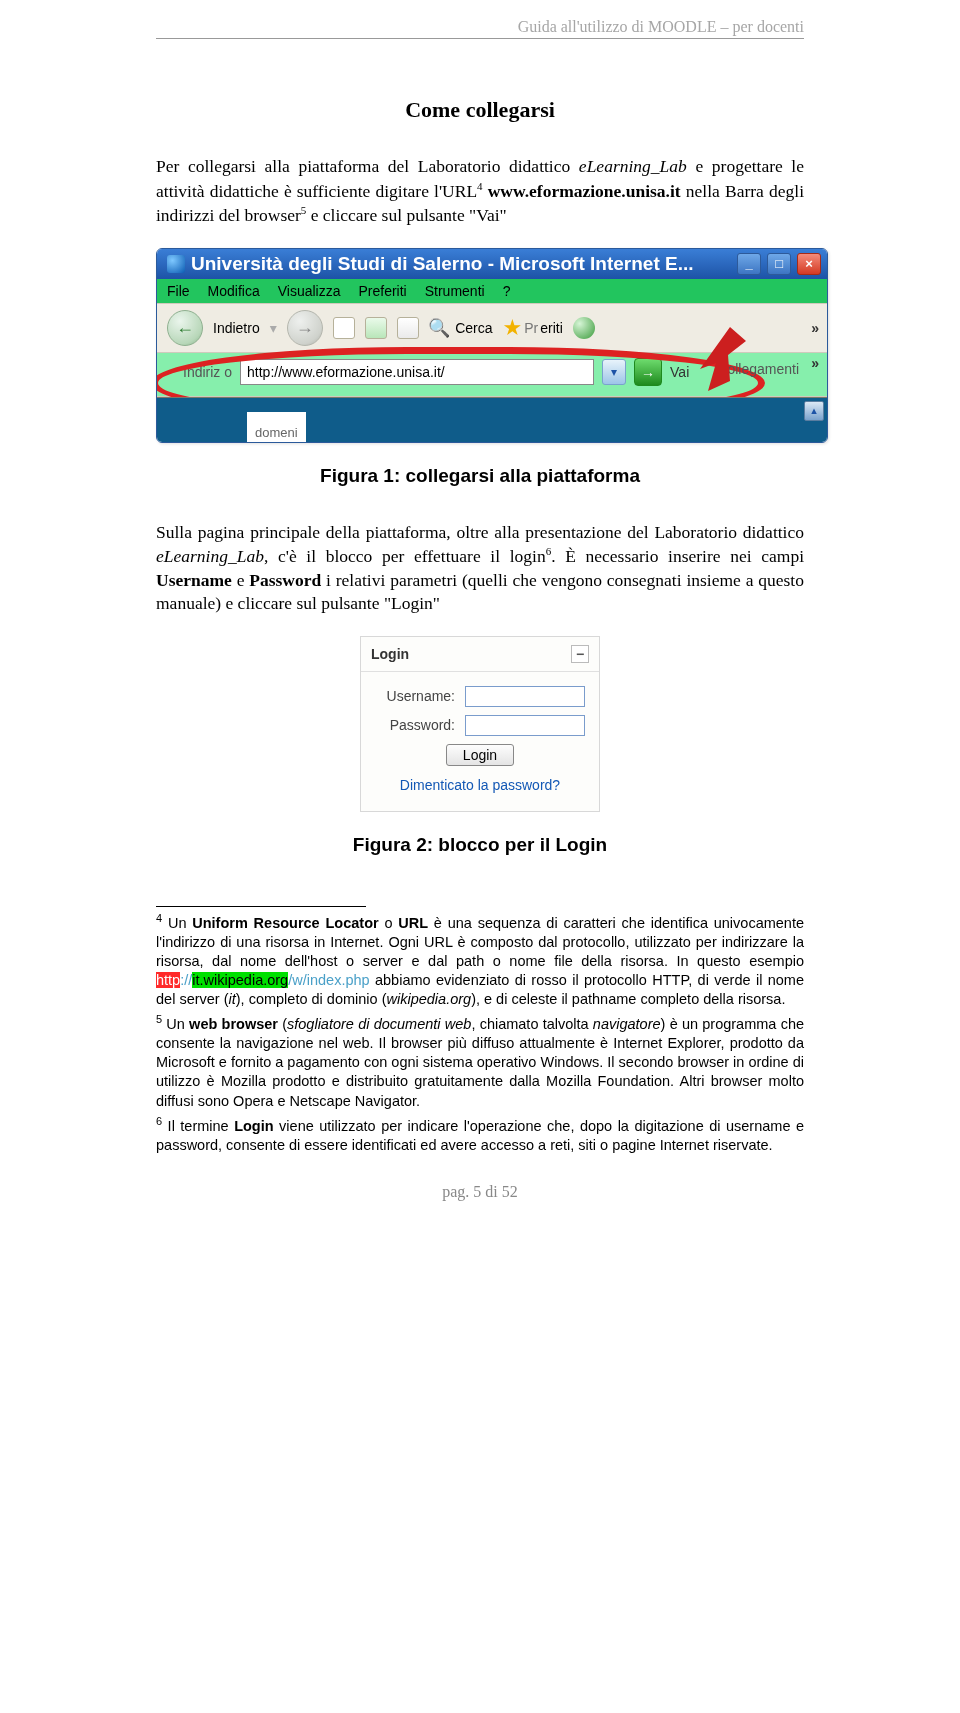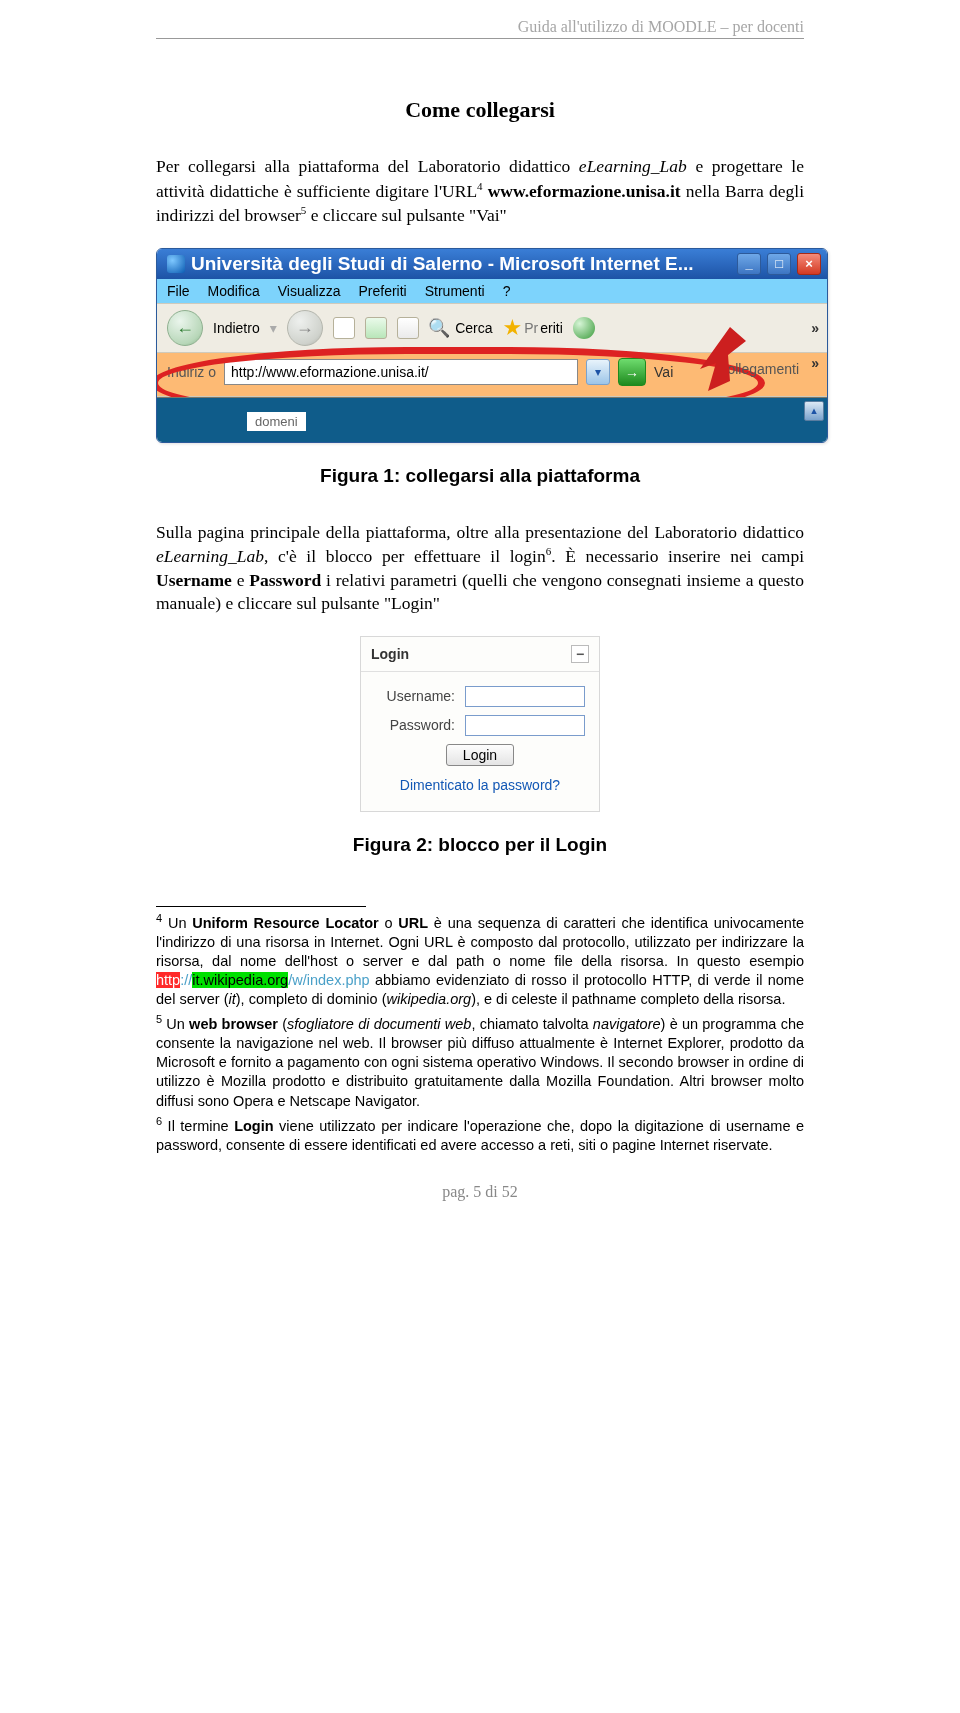--- a/index.html
+++ b/index.html
@@ -73,21 +73,21 @@
   }
   .title-text { font-weight: bold; font-size: 19px; }
   .window-controls span{
     display:inline-flex;align-items:center;justify-content:center;
     width:22px;height:20px;margin-left:2px;
     background:linear-gradient(#6fa8e8,#3d75c2);
     border:1px solid #2d5a9a;border-radius:3px;color:#fff;font-weight:bold;font-size:13px;
   }
   .window-controls .close{background:linear-gradient(#f58b7a,#d33a24);border-color:#a62a17;}
   .menubar {
-    background:#7dd3fc;
+    background:#22c55e;
     padding:4px 10px;
     display:flex;gap:18px;
     border-bottom:1px solid #cfcabc;
   }
   .menubar span{color:#000;}
   .toolbar{
     background:#efece3;
     border-bottom:1px solid #cfcabc;
     padding:6px 10px;
     display:flex;align-items:center;gap:10px;
@@ -102,22 +102,22 @@
     width:34px;height:34px;border-radius:50%;
     background:radial-gradient(circle at 35% 30%,#eaf5ec,#b8d7b9 70%,#7fae82);
     border:1px solid #8fb090;justify-content:center;padding:0;
   }
   .t-btn.round .arrow{color:#2e7d32;font-size:18px;}
   .mini-icon{width:20px;height:20px;border:1px solid #b6b19a;border-radius:3px;background:#fff;display:inline-block;}
   .star{color:#f2b200;font-size:22px;}
   .history{width:22px;height:22px;border-radius:50%;background:radial-gradient(circle at 30% 30%,#d6f5d6,#3a9a3a);display:inline-block;}
   .chevrons{position:absolute;right:8px;top:50%;transform:translateY(-50%);font-weight:bold;color:#333;}
   .addrbar{
-    background:#fdba74;
-    padding:5px 10px 10px 10px;
+    background:#86efac;
+    padding:5px 10px 10px 26px;
     display:flex;align-items:center;gap:8px;
     position:relative;
     border-bottom:1px solid #cfcabc;
   }
   .addrlabel{color:#555;}
   .addrinput{
     flex:0 0 340px;
     padding:4px 6px;border:1px solid #888;background:#fff;
     font-family:Tahoma,Arial,sans-serif;font-size:14px;
   }
@@ -136,21 +136,21 @@
     position:absolute;left:-6px;top:-6px;width:600px;height:58px;
     border:7px solid #d22;
     border-radius:50%/60%;
     pointer-events:none;
   }
   .content-area{
     background:#0f5c8a;height:44px;position:relative;
     border-top:1px solid #7d7868;
   }
   .content-area .domeni{
-    position:absolute;left:90px;top:14px;background:#fff;padding:2px 8px;color:#666;font-size:13px;
+    position:absolute;left:90px;top:14px;background:#fff;padding:13px 8px;color:#666;font-size:13px;
   }
   .content-area .scroll-up{
     position:absolute;right:3px;top:3px;width:18px;height:18px;background:linear-gradient(#dbe8f5,#7aa2cd);border:1px solid #5a7da0;border-radius:2px;color:#1d53a6;font-size:11px;display:flex;align-items:center;justify-content:center;
   }
   .red-arrow{
     position:absolute;
     left:533px;top:78px;
     width:0;height:0;
     pointer-events:none;
   }

